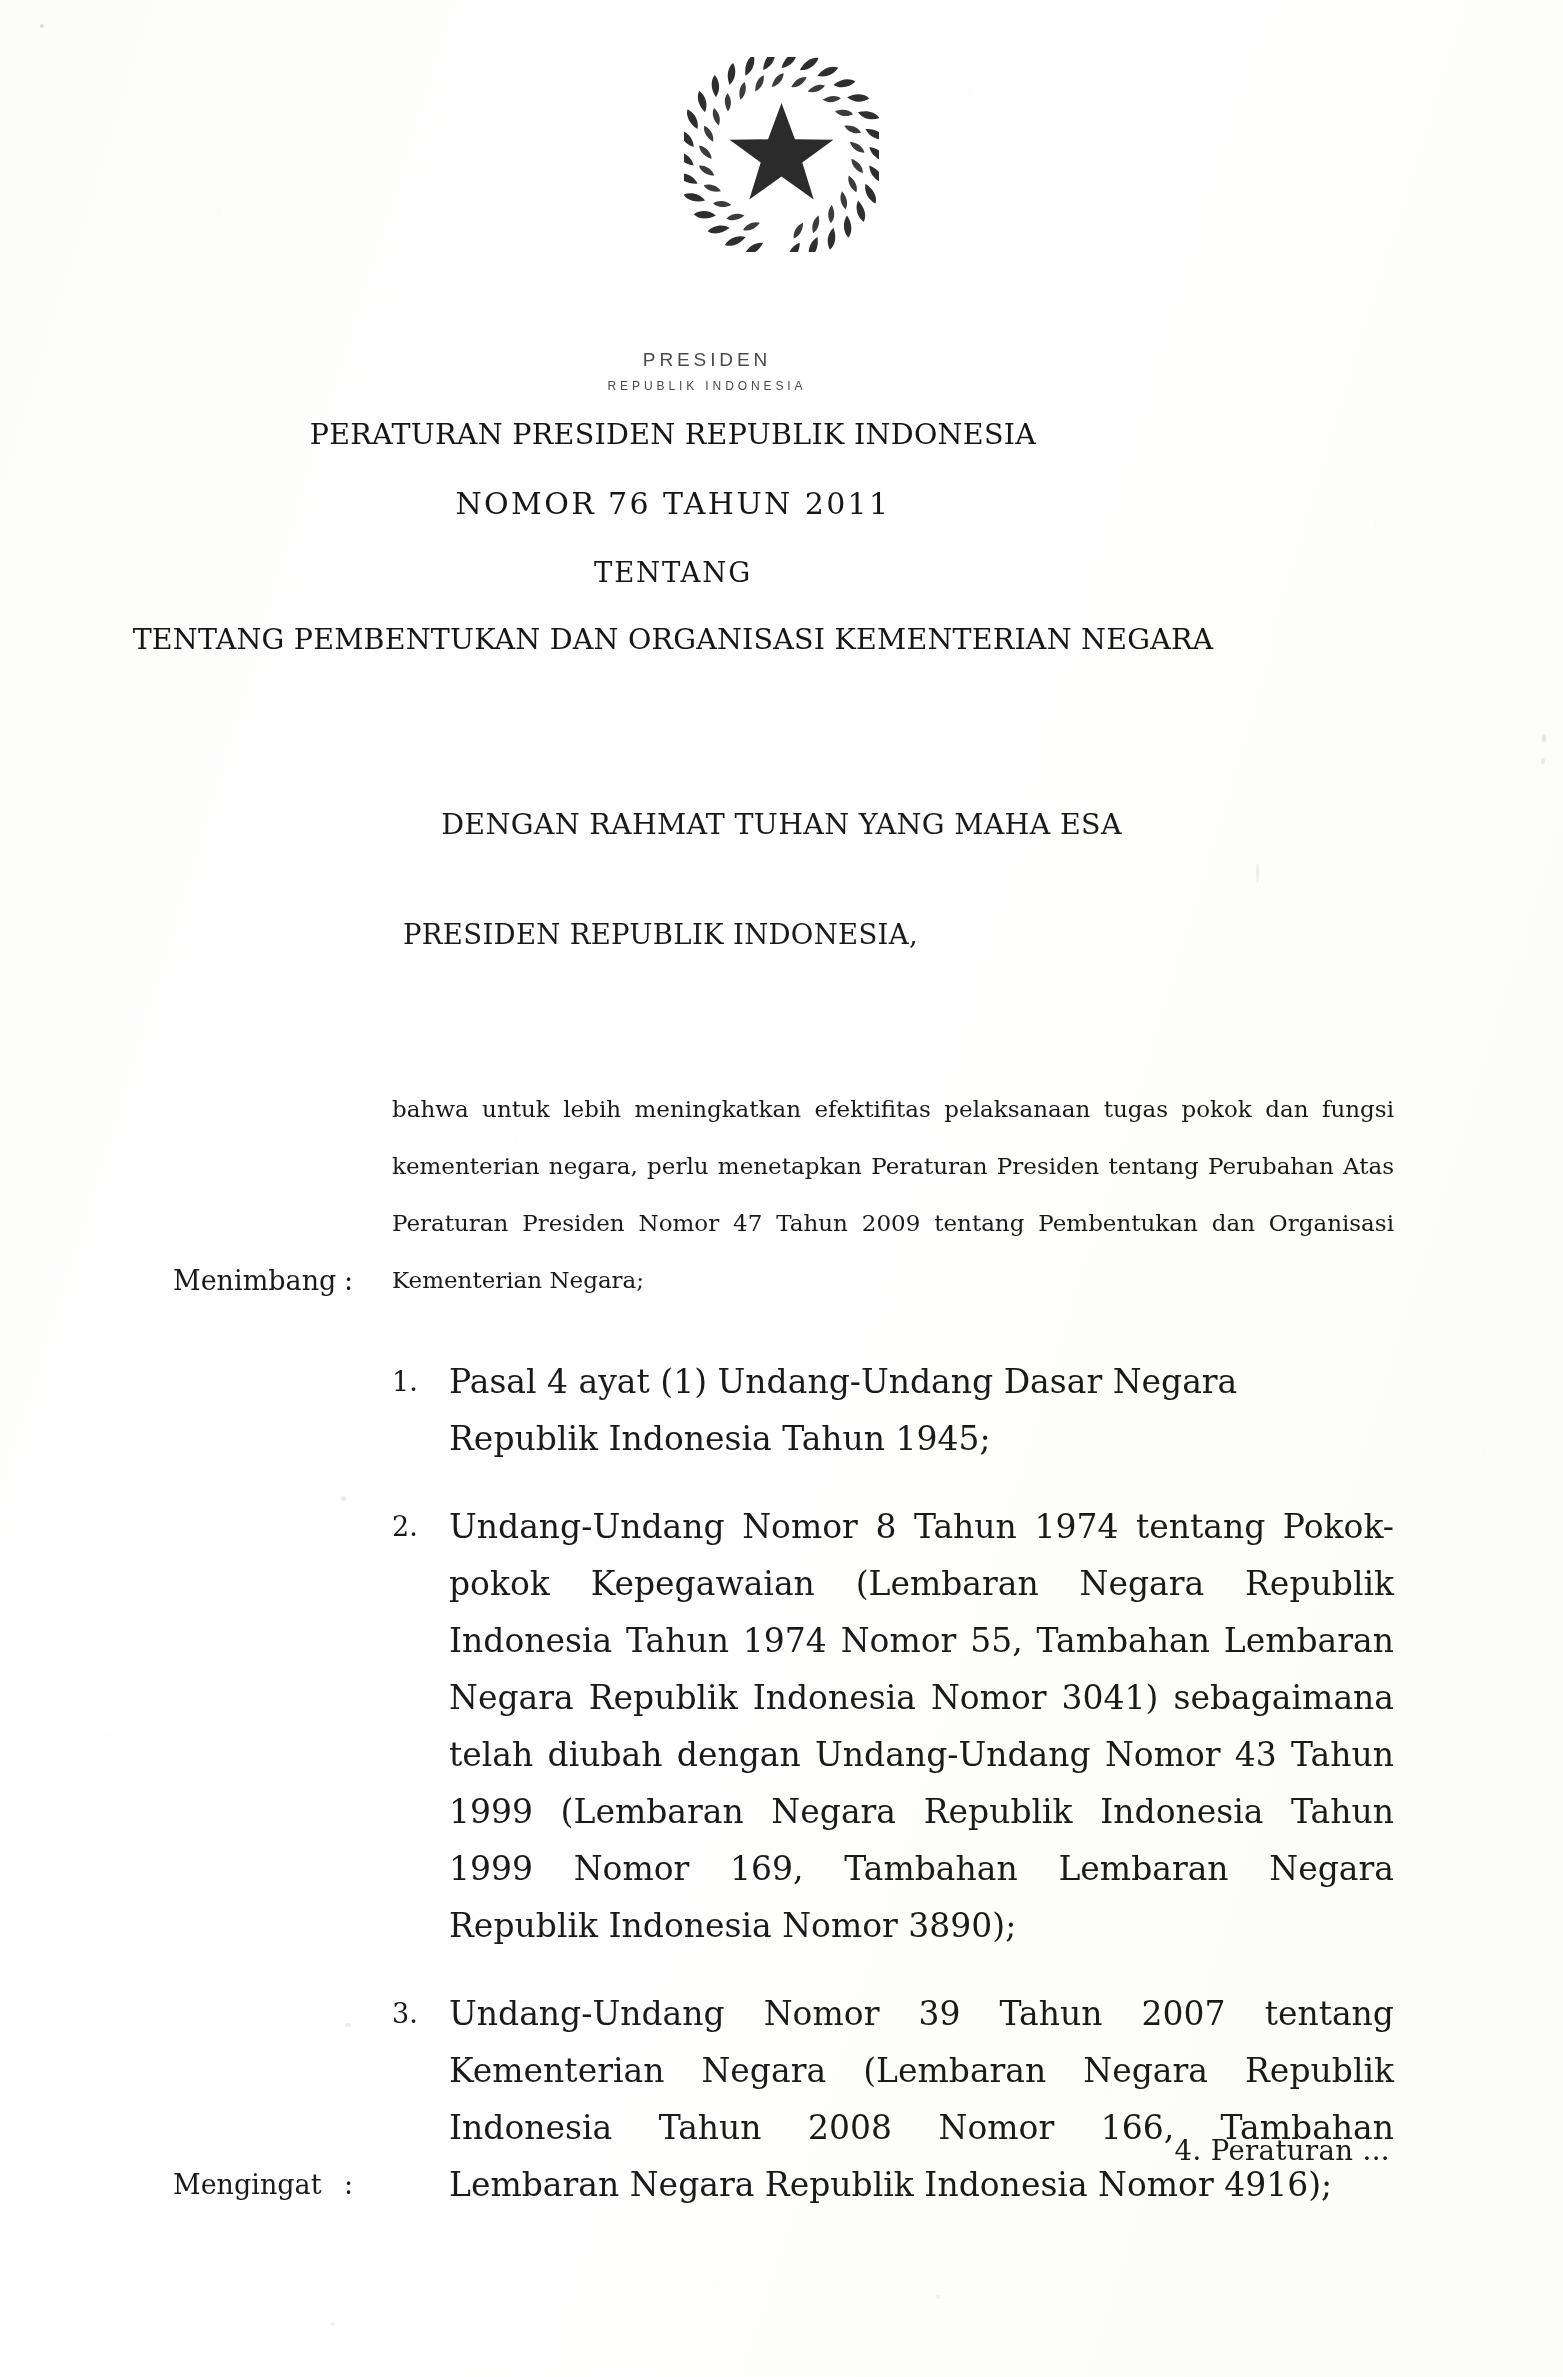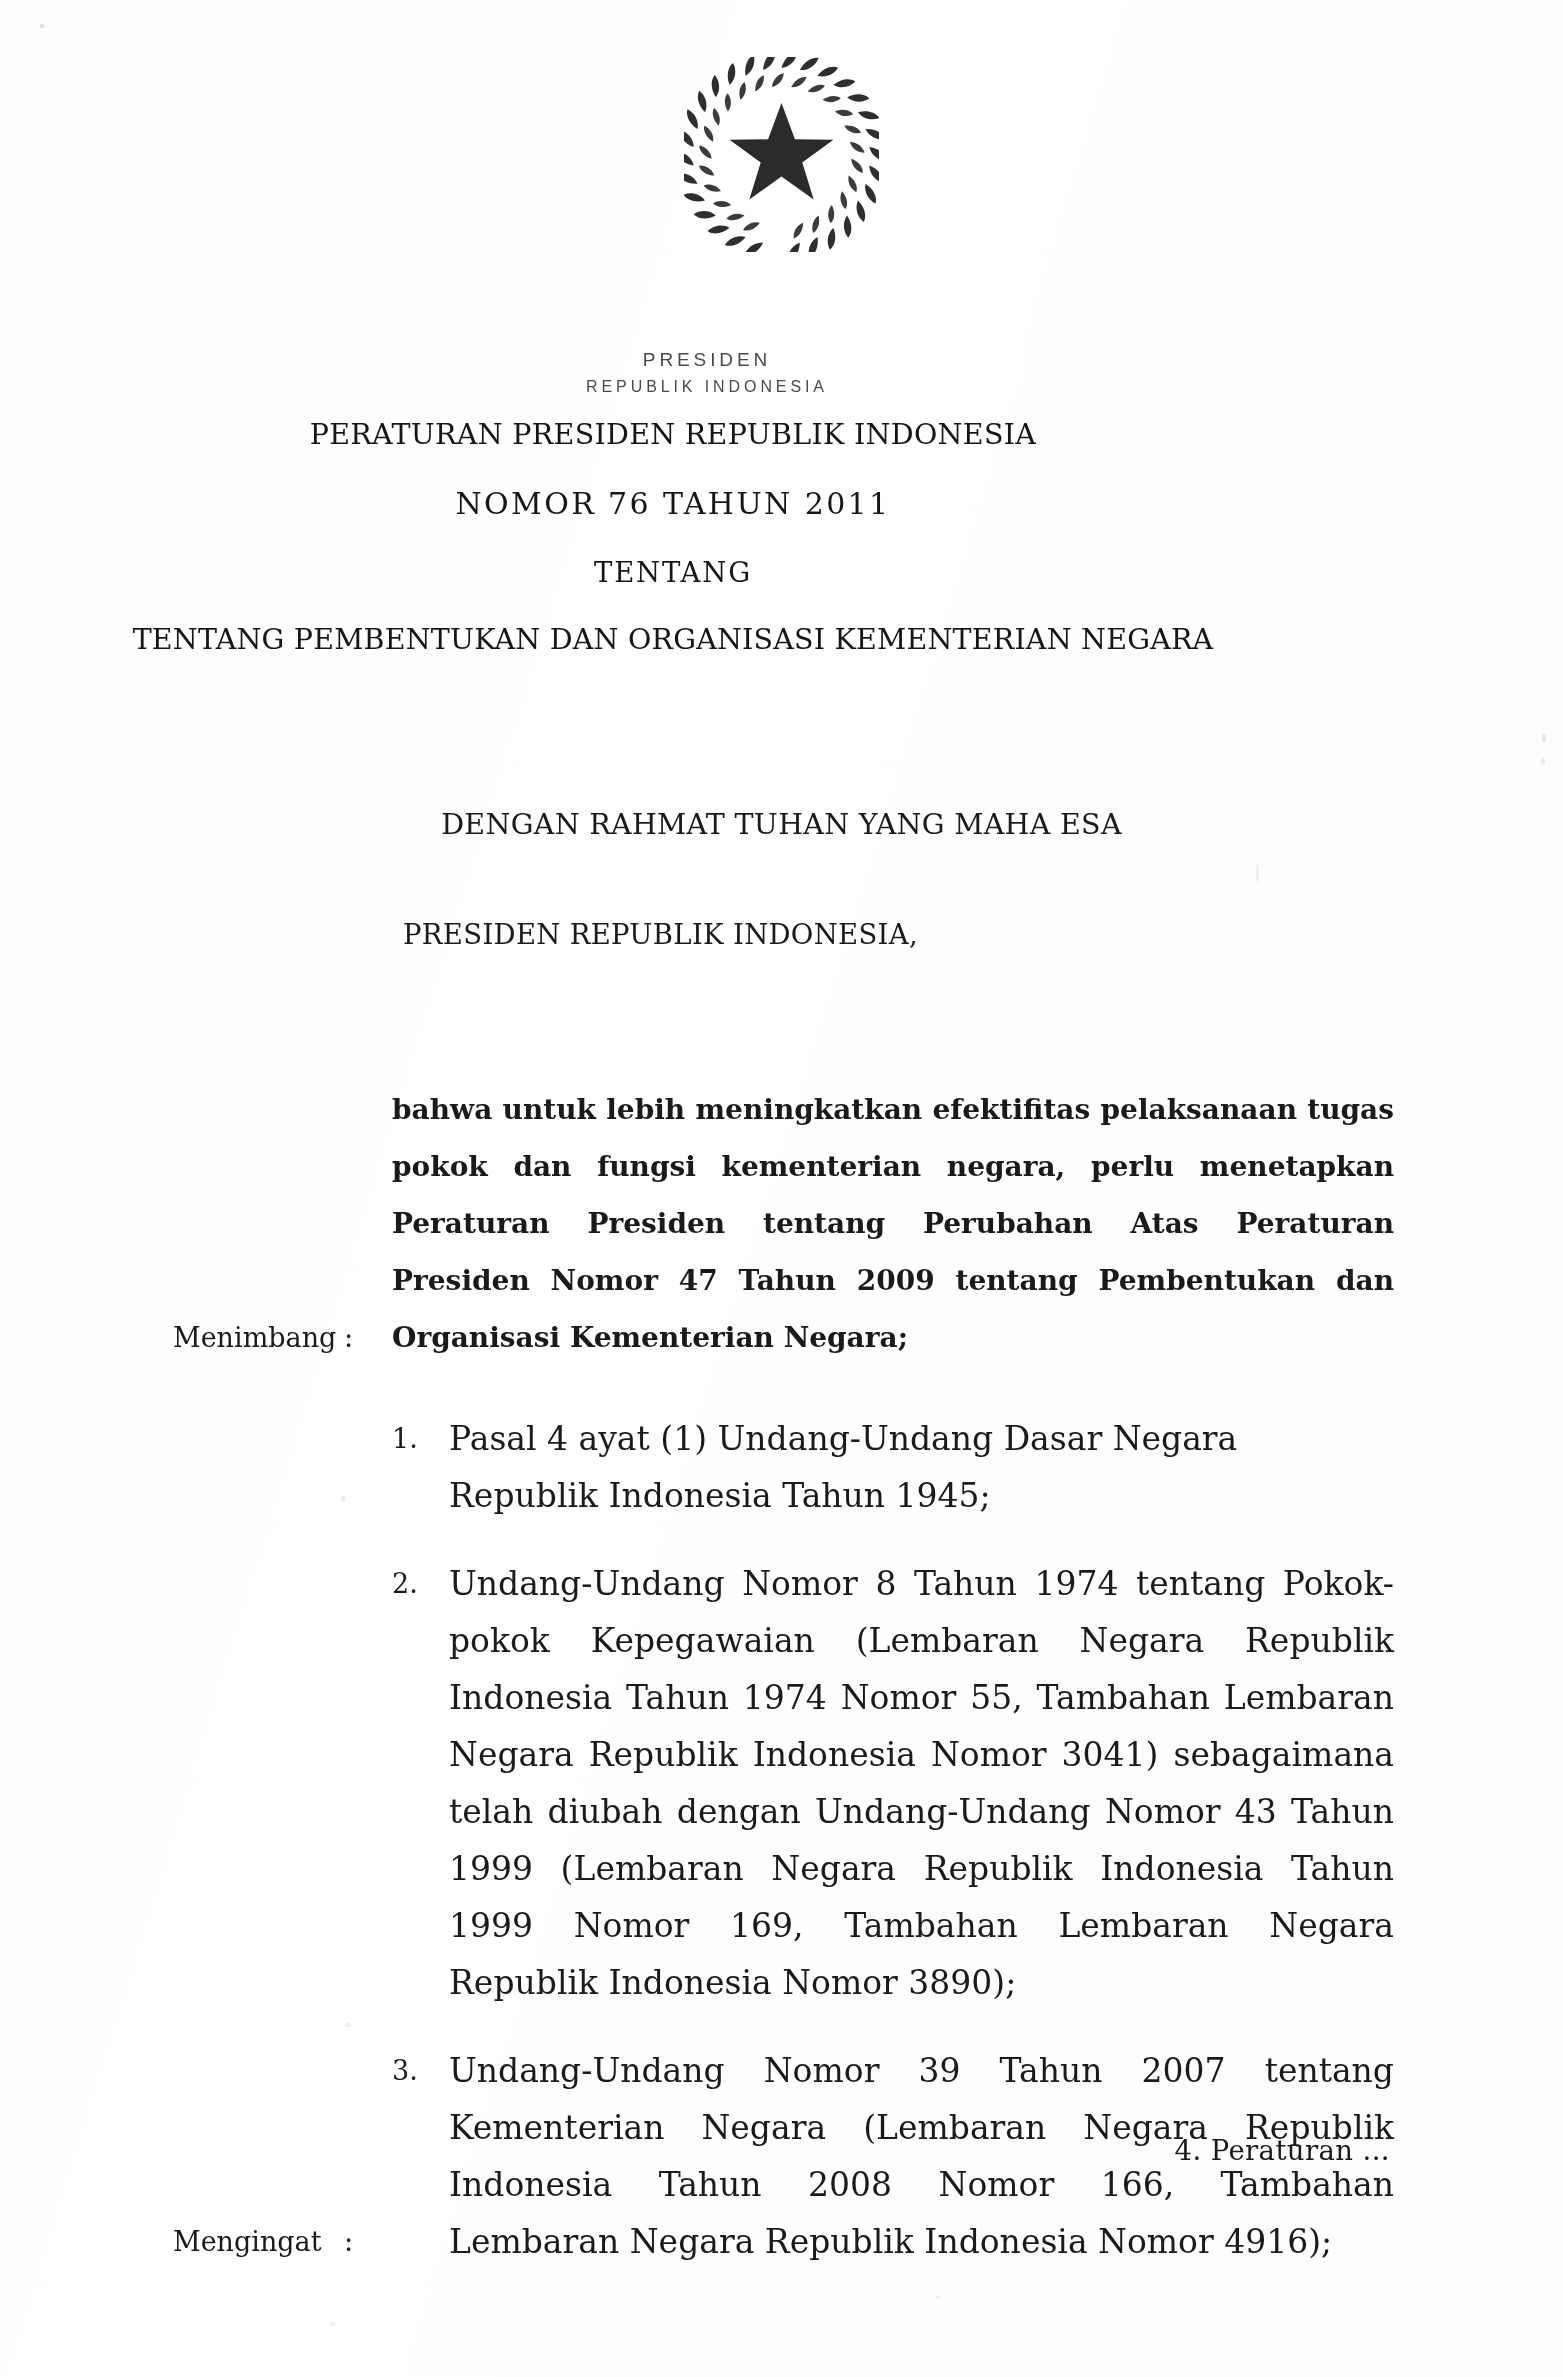--- a/index.html
+++ b/index.html
@@ -53,21 +53,21 @@
     text-align: center;
     font-family: "Liberation Sans", sans-serif;
     color: #4a4a4a;
   }
   .masthead .l1 {
     font-size: 19px;
     letter-spacing: 3.9px;
     line-height: 26px;
   }
   .masthead .l2 {
-    font-size: 16px;
+    font-size: 12px;
     letter-spacing: 3.9px;
     line-height: 27.5px;
   }
 
   
   .titleblock {
     position: absolute;
     left: 0;
     top: 418px;
     width: 1346px;
@@ -119,25 +119,24 @@
   .clause-colon {
     width: 48px;
     flex: 0 0 48px;
     font-size: 27px;
     line-height: 57px;
   }
   .clause-body {
     flex: 1 1 auto;
   }
   .para {
-    font-size: 28px;
+    font-size: 23px;
     line-height: 57px;
     text-align: justify;
     text-justify: inter-word;
-    font-weight: bold;
   }
 
   .numlist { margin: 0; }
   .numitem {
     display: flex;
     align-items: flex-start;
   }
   .numitem + .numitem { margin-top: 31px; }
   .num-marker {
     width: 57px;

